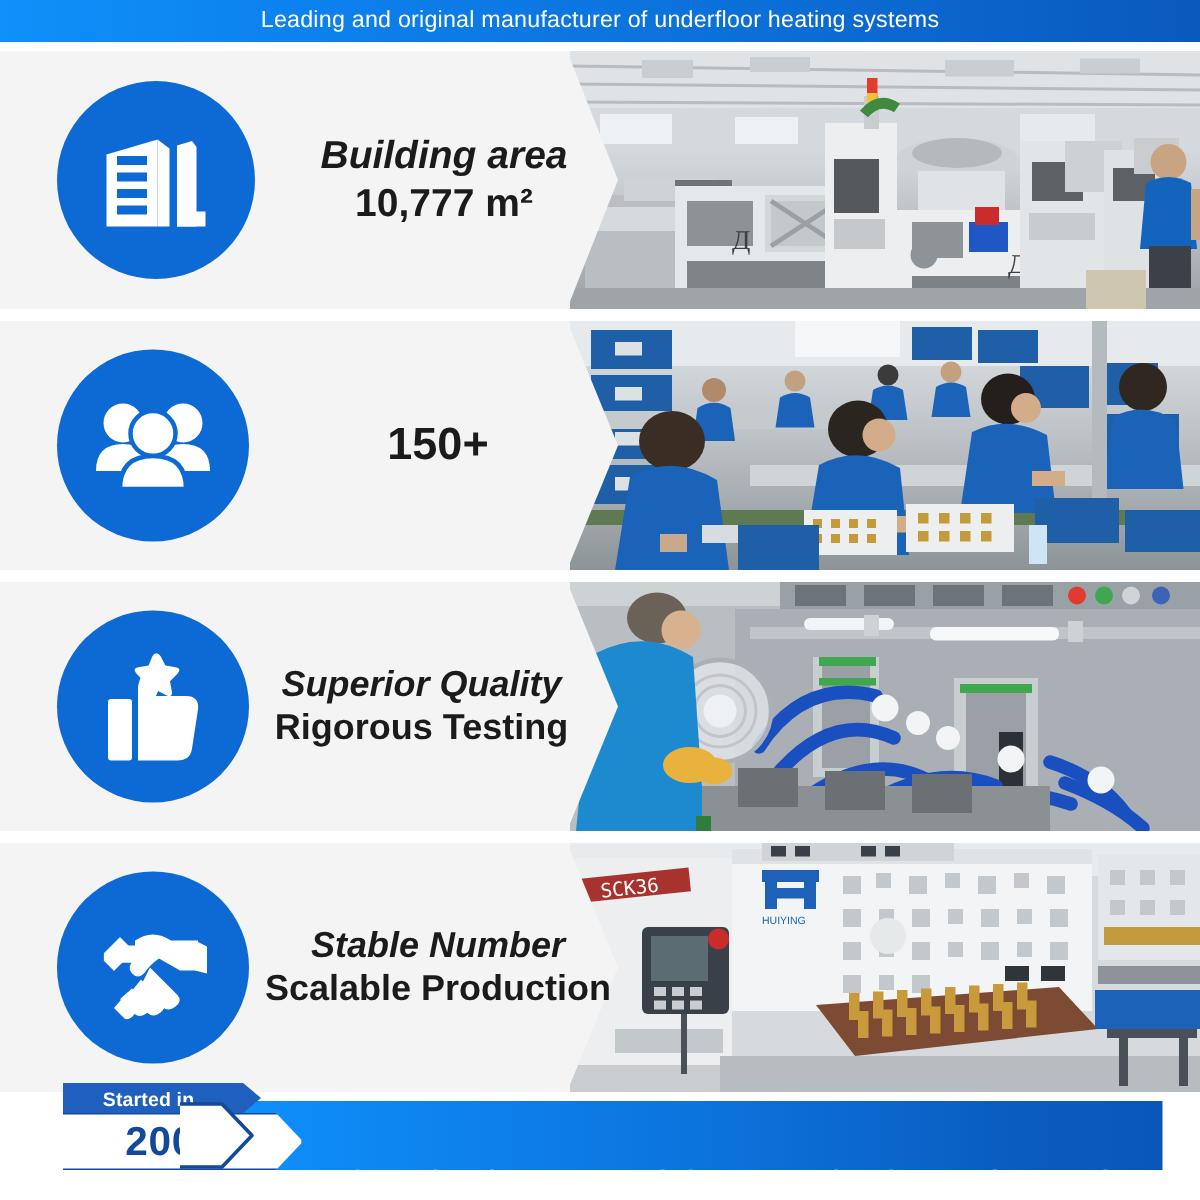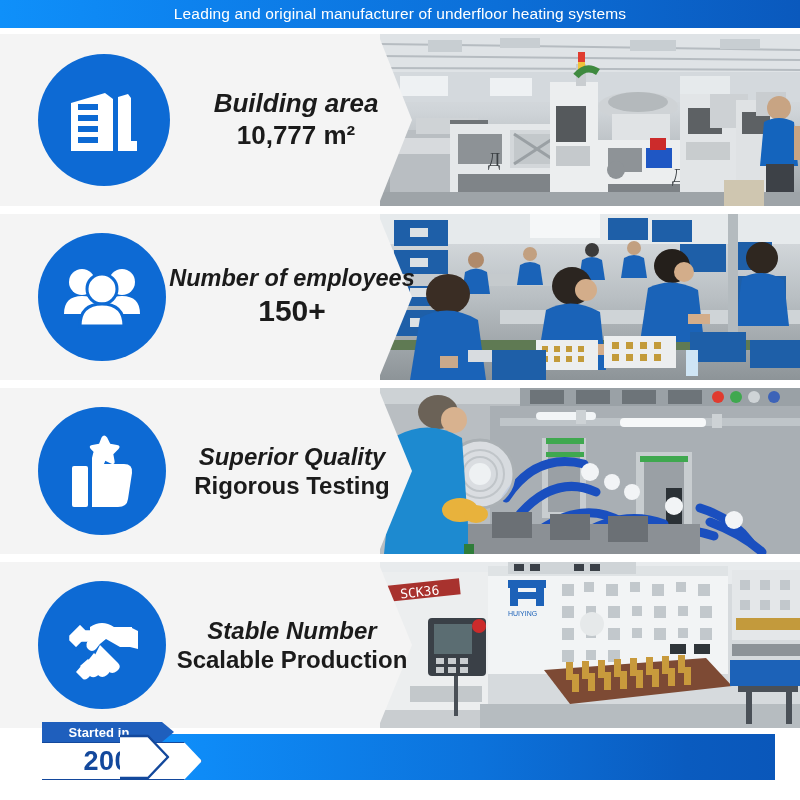--- a/index.html
+++ b/index.html
@@ -77,21 +77,21 @@
     display: flex;
     align-items: center;
     justify-content: center;
     z-index: 4;
   }
   .row.r1 .icon-wrap { width: 132px; height: 132px; }
   .icon-wrap svg { display: block; }
 
   .row-text {
     position: absolute;
-    left: 172px;
+    left: 161px;
     top: 50%;
     transform: translateY(-50%);
     width: 240px;
     text-align: center;
     z-index: 5;
     color: #1b1b1b;
     line-height: 1.22;
     font-weight: bold;
   }
   .row-text .l1 { display: block; font-size: 24px; white-space: nowrap; font-style: italic; }
@@ -426,21 +426,20 @@
         <svg width="80" height="70" viewBox="0 0 80 70">
           <circle cx="20" cy="20" r="13" fill="#ffffff"></circle>
           <path d="M2 52 q0 -18 18 -18 q18 0 18 18 Z" fill="#ffffff"></path>
           <circle cx="60" cy="20" r="13" fill="#ffffff"></circle>
           <path d="M42 52 q0 -18 18 -18 q18 0 18 18 Z" fill="#ffffff"></path>
           <circle cx="40" cy="27" r="15" fill="#ffffff" stroke="#0d6ad4" stroke-width="3"></circle>
           <path d="M18 64 q0 -22 22 -22 q22 0 22 22 Z" fill="#ffffff" stroke="#0d6ad4" stroke-width="3"></path>
         </svg>
       </div>
       <div class="row-text">
-        <span class="l1">Number of employees</span>
         <span class="l2">150+</span>
       </div>
     </div>
 
     <div class="row r3">
       <div class="photo">
         <svg viewBox="0 0 420 166" preserveAspectRatio="xMidYMid slice">
           <rect width="420" height="166" fill="#b9bec2"></rect>
           <rect x="0" y="0" width="420" height="16" fill="#cdd2d5"></rect>
 

